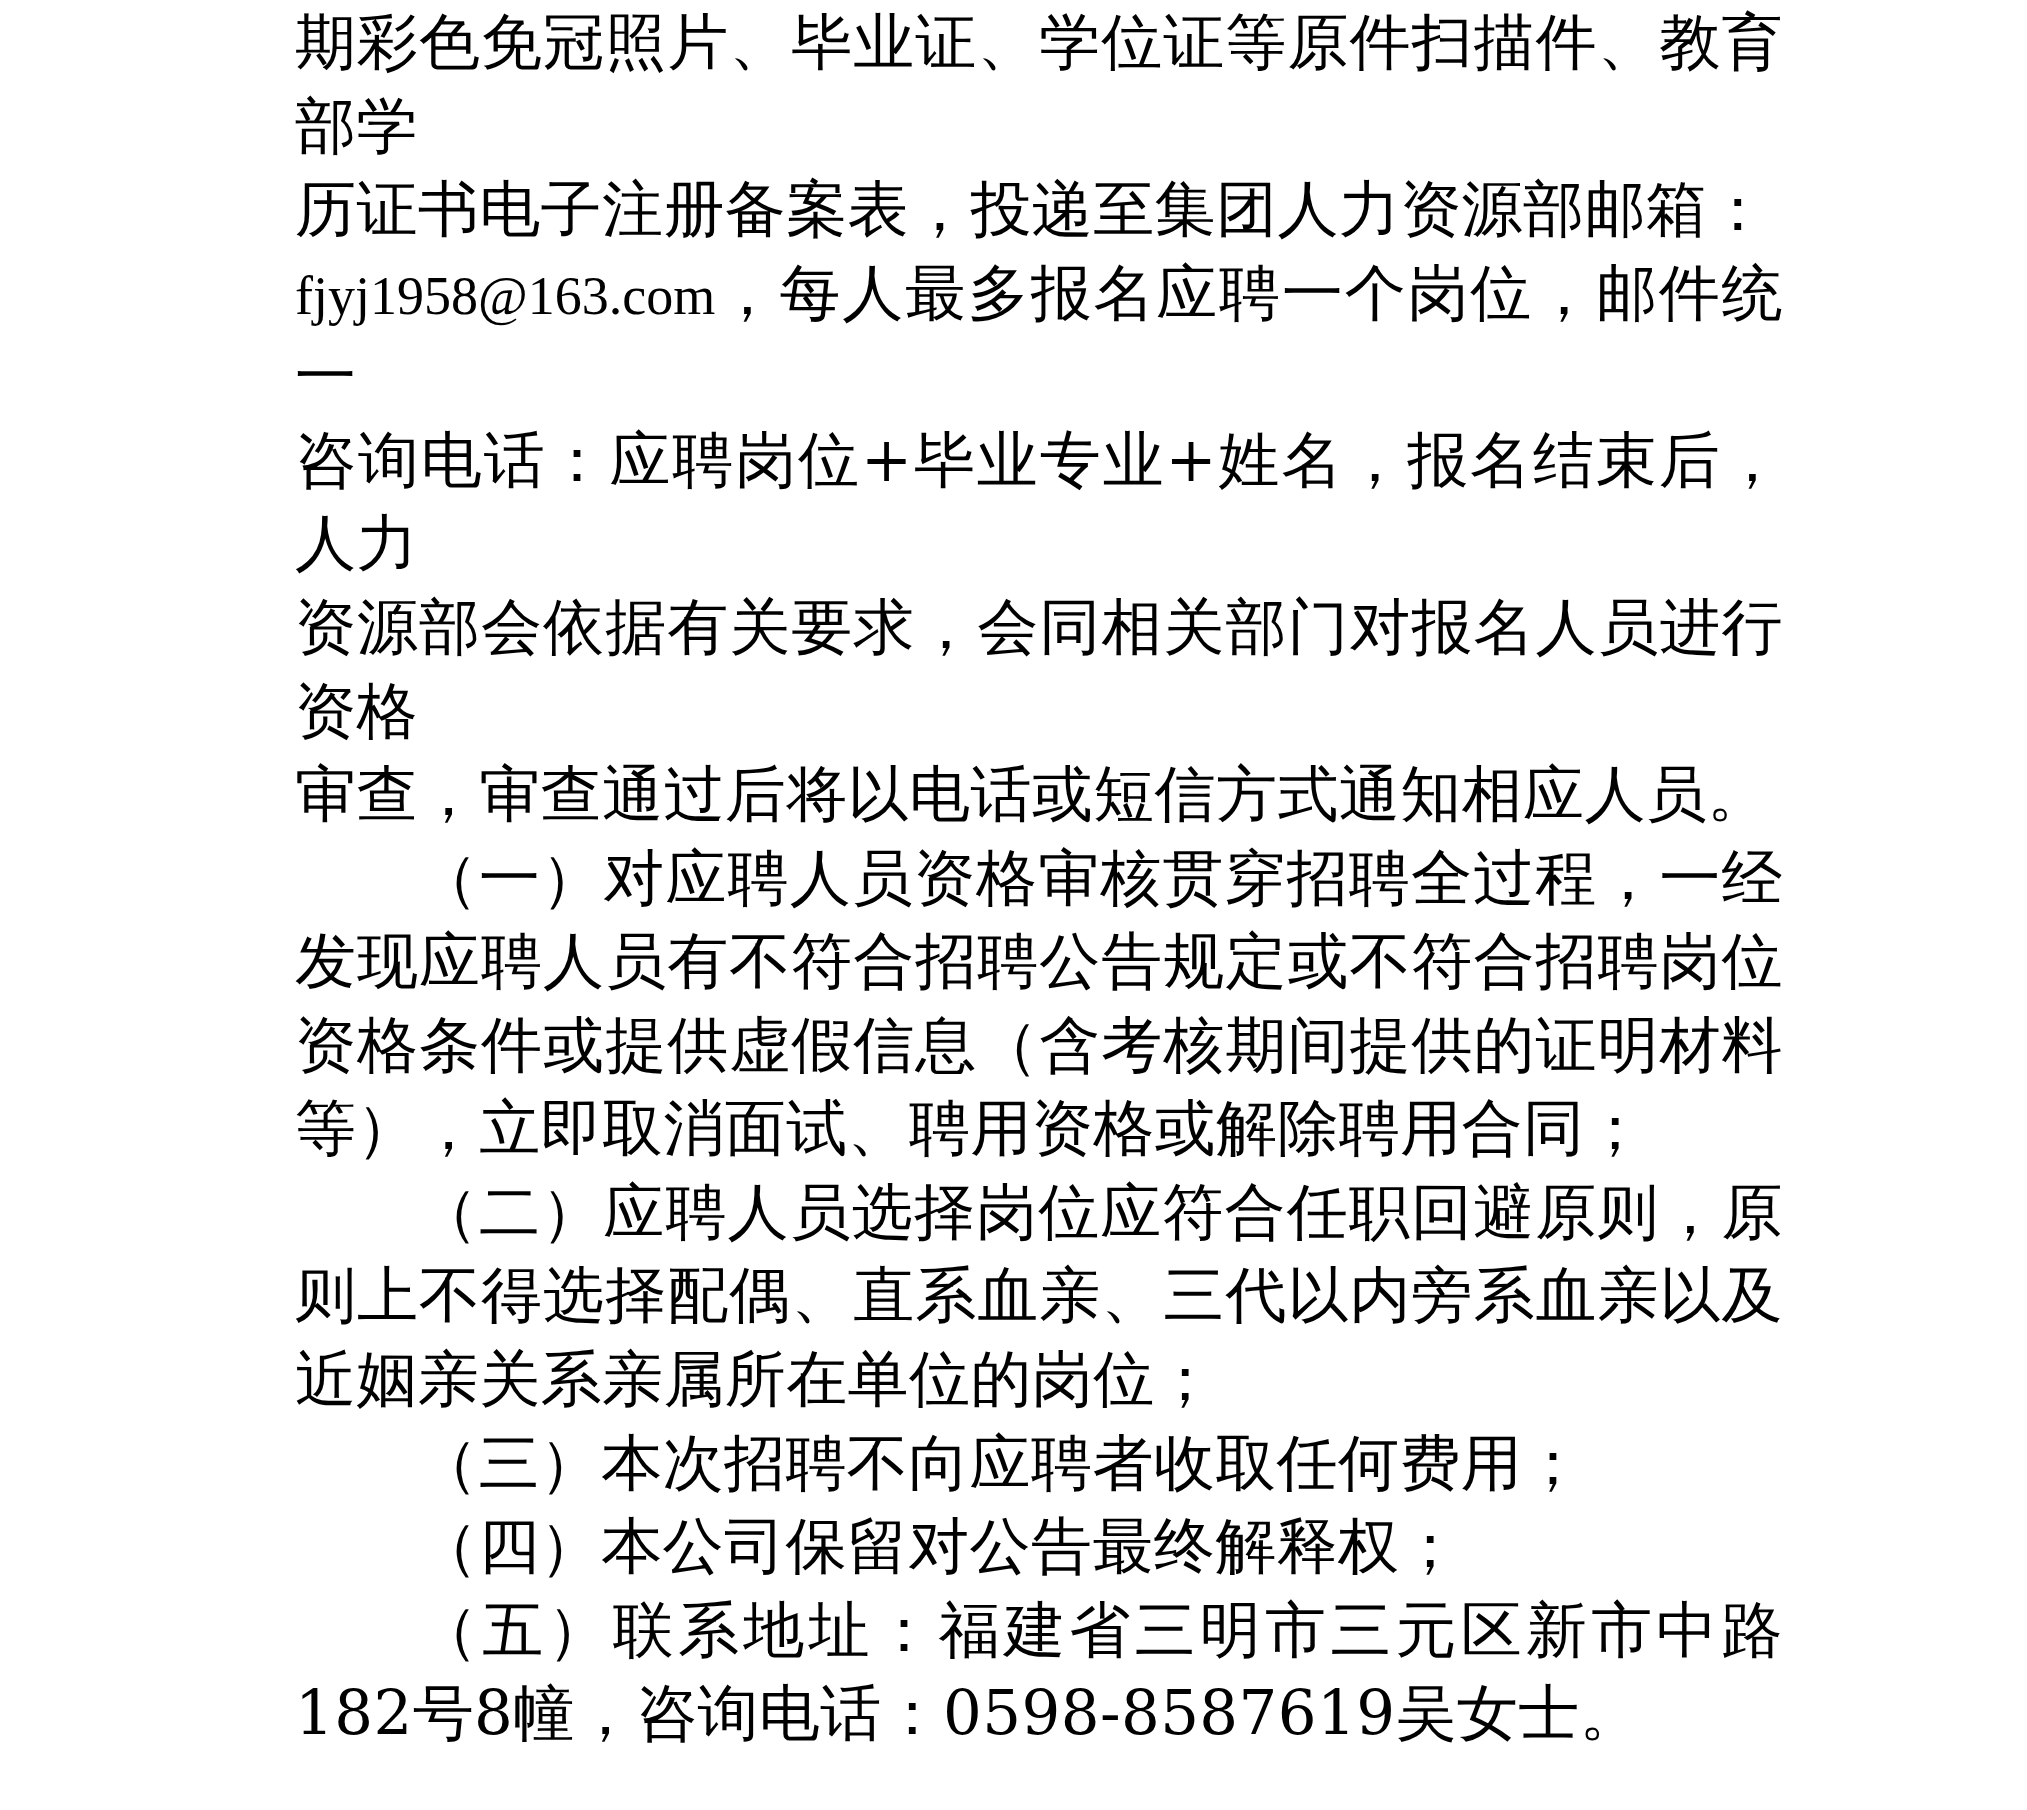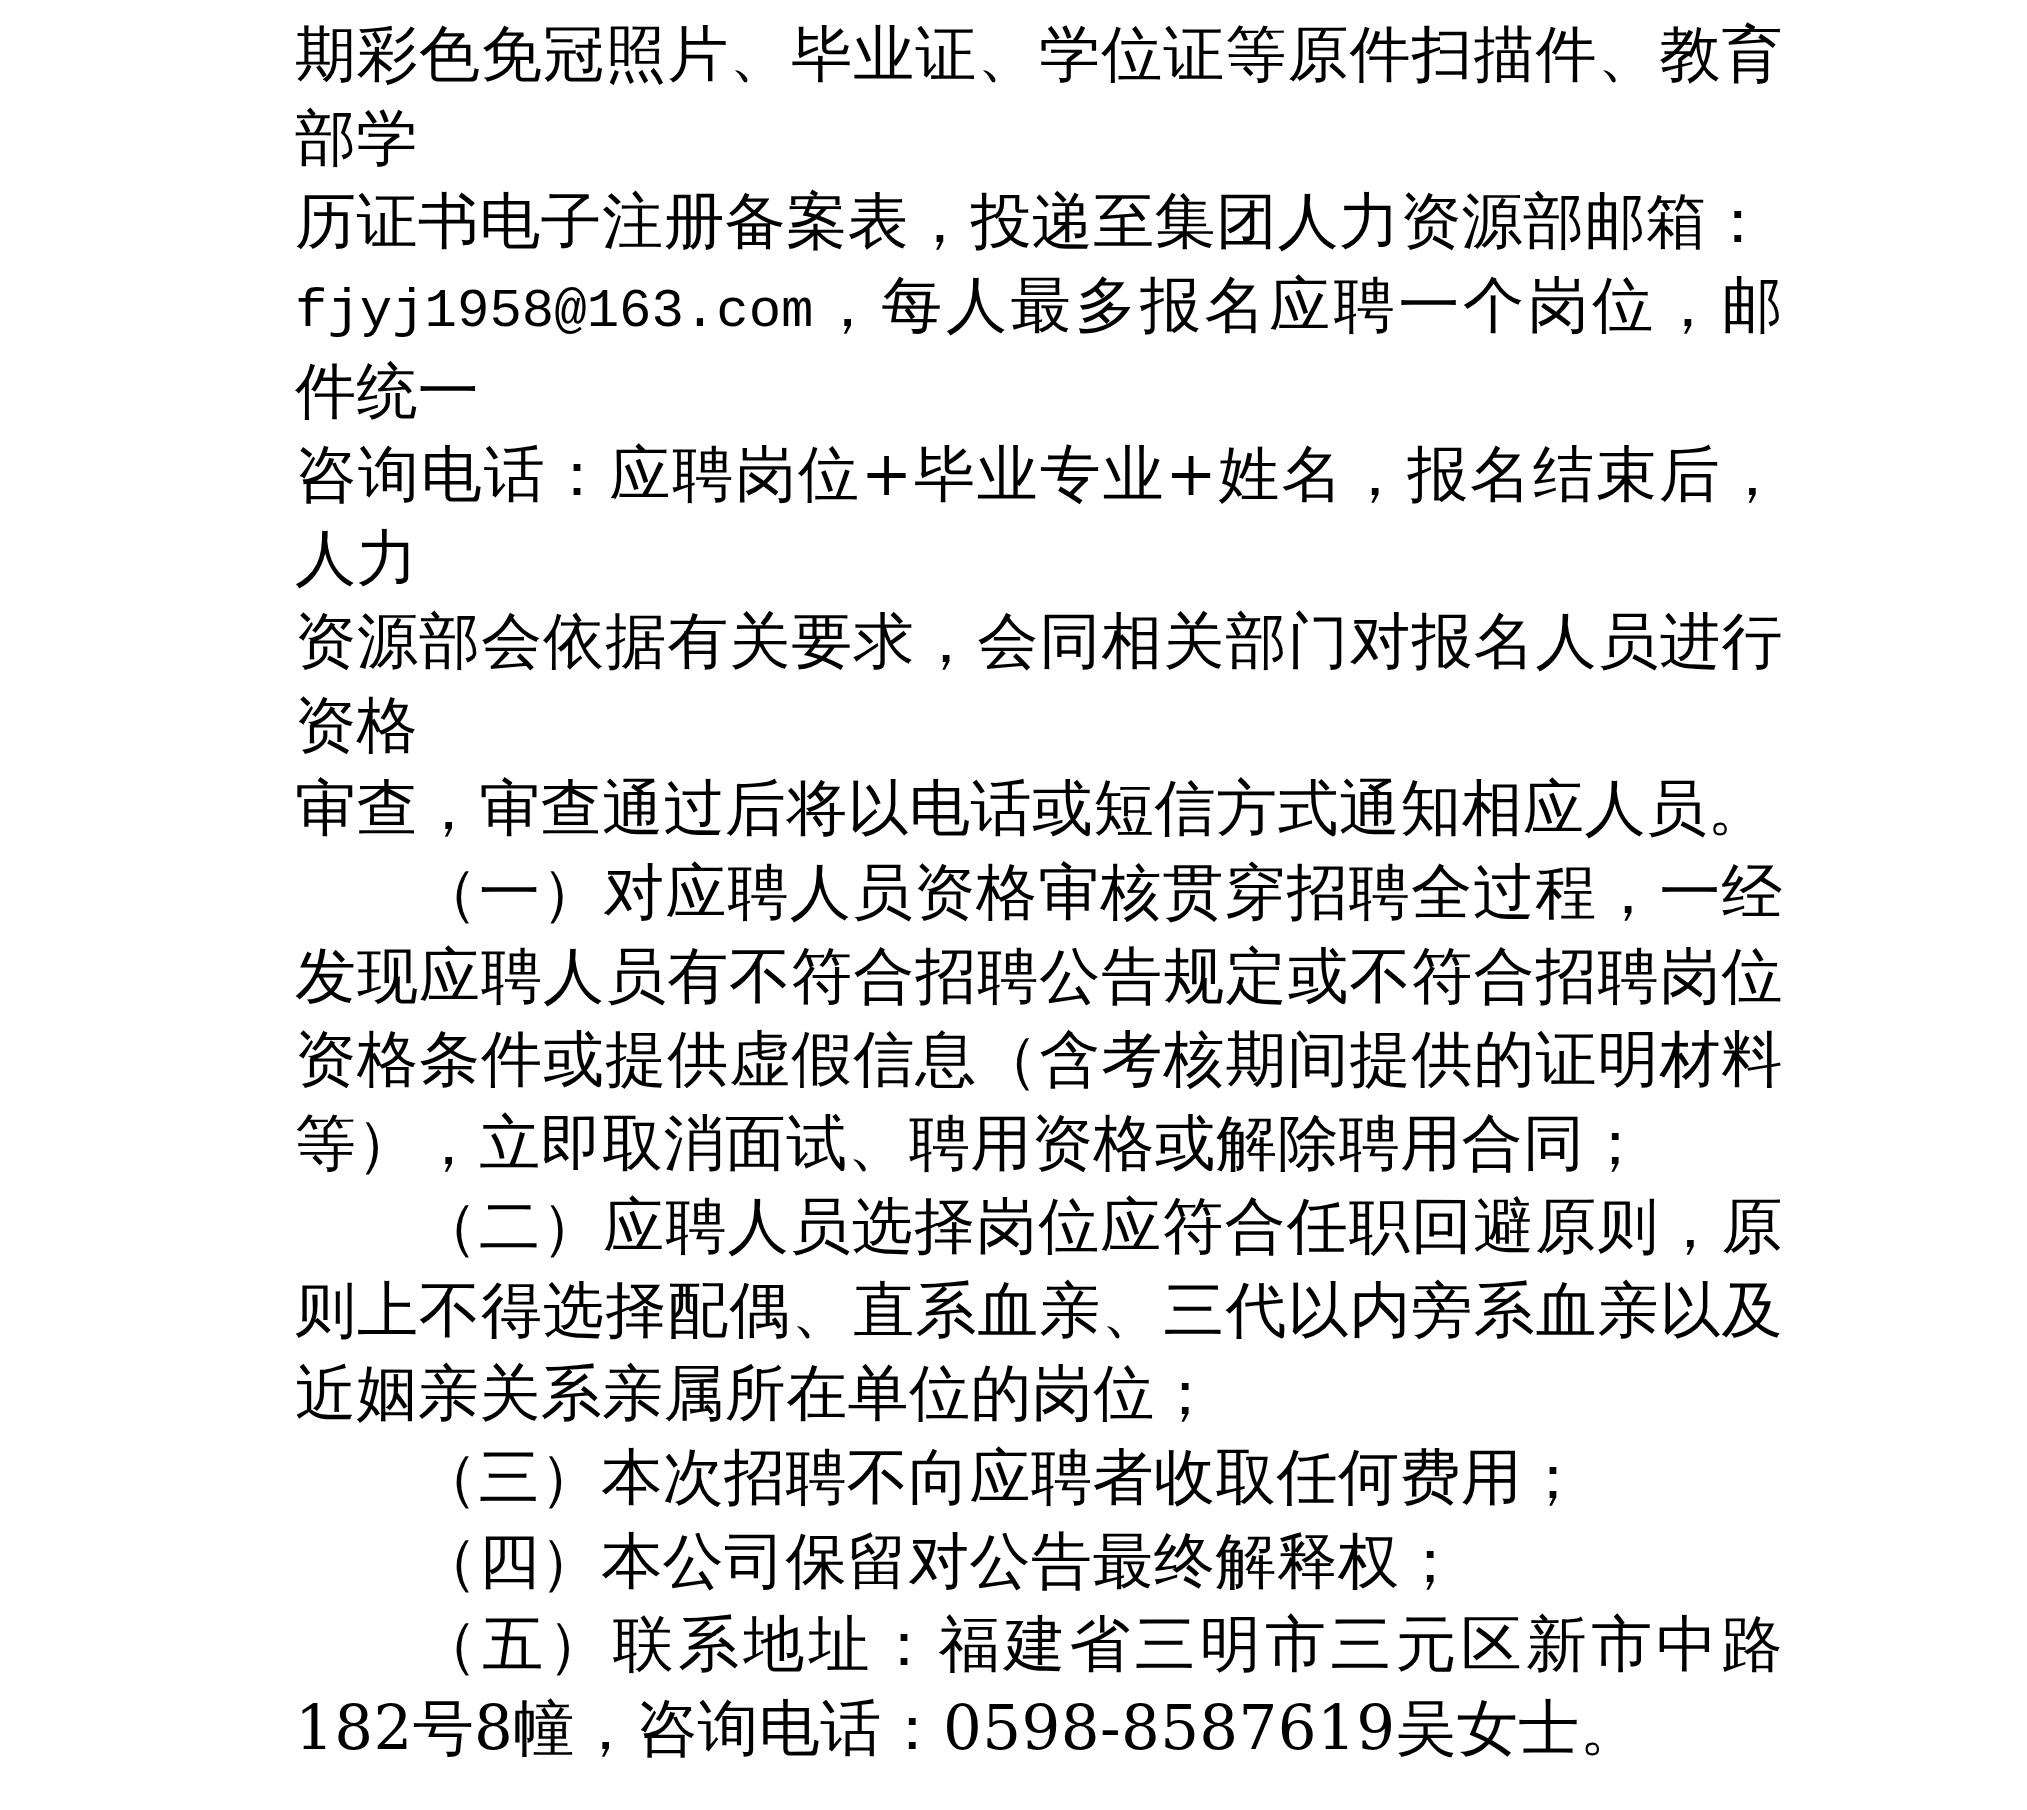--- a/index.html
+++ b/index.html
@@ -11,21 +11,21 @@
     width: 2028px;
     height: 1811px;
     font-family: "DejaVu Serif", "Liberation Serif", serif;
     color: #000000;
     overflow: hidden;
   }
   .page {
     box-sizing: border-box;
     width: 2028px;
     height: 1811px;
-    padding: 12px 245px 0 295px;
+    padding: 0px 245px 0 295px;
     position: relative;
   }
   .doc-body {
     font-size: 61px;
     line-height: 1.37;
     letter-spacing: 0.4px;
     text-align: justify;
     text-justify: inter-ideograph;
   }
   p.para {
@@ -38,21 +38,21 @@
   }
   h2.section-heading {
     font-size: 61px;
     font-weight: bold;
     margin: 31px 0 8.2px 0;
     text-indent: 2em;
     letter-spacing: 1.6px;
     line-height: 1.3;
   }
   .mono {
-    font-family: Liberation Mono, monospace;
+    font-family: Liberation Serif, serif;
     font-size: 54px;
     letter-spacing: 0px;
   }
   .latin {
     font-family: "DejaVu Serif", "Liberation Serif", serif;
   }
 </style>
 </head>
 <body>
 

